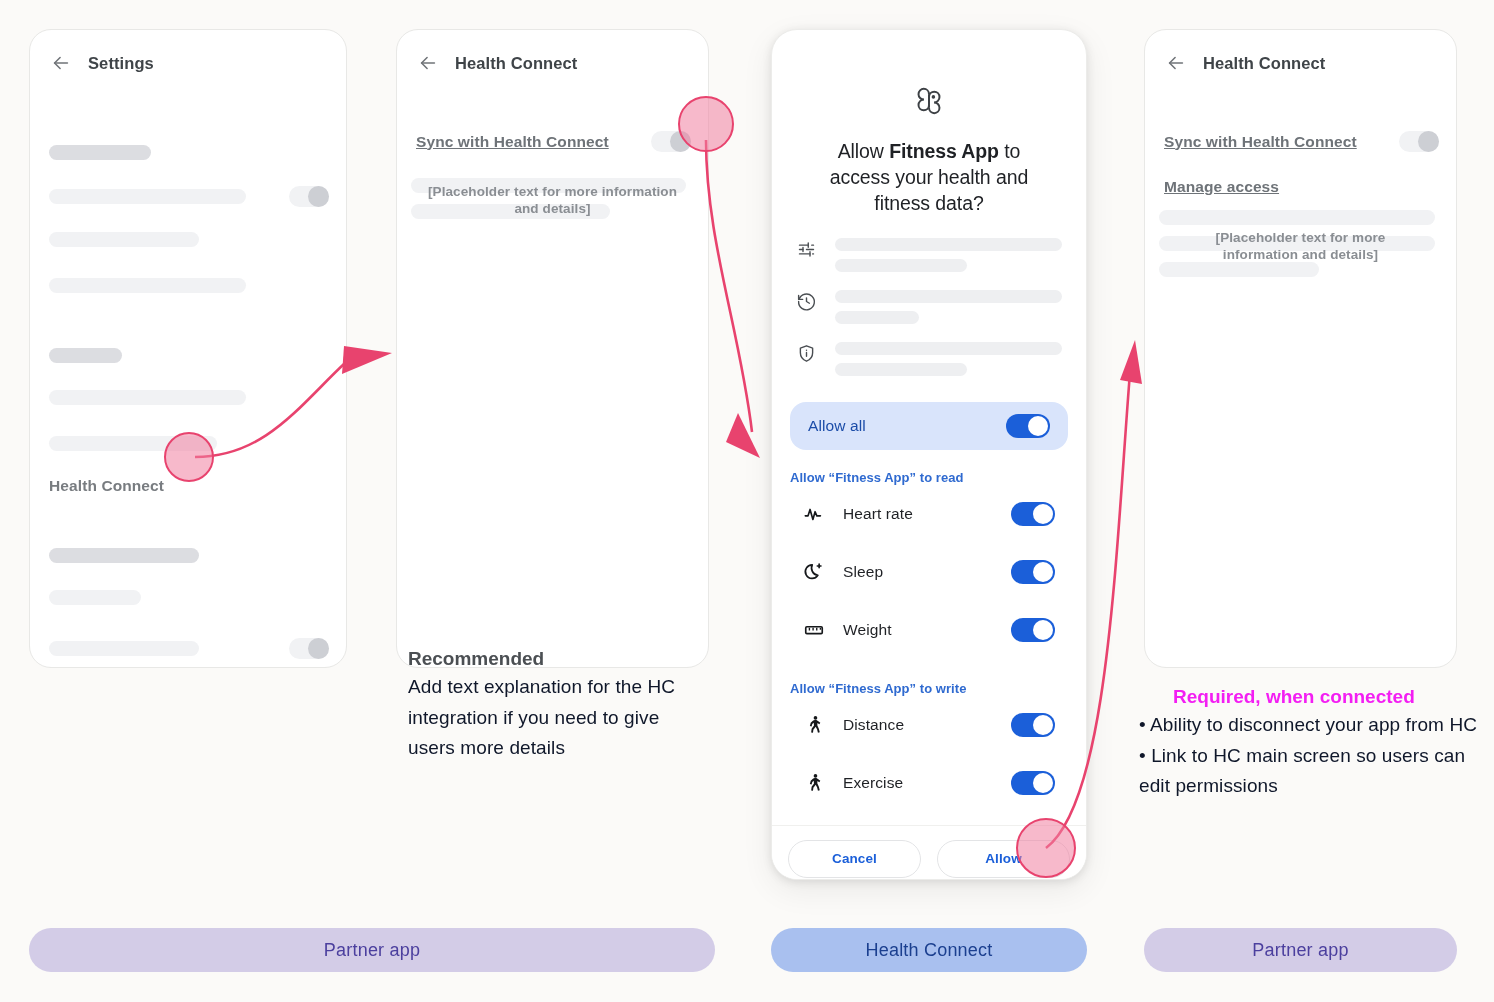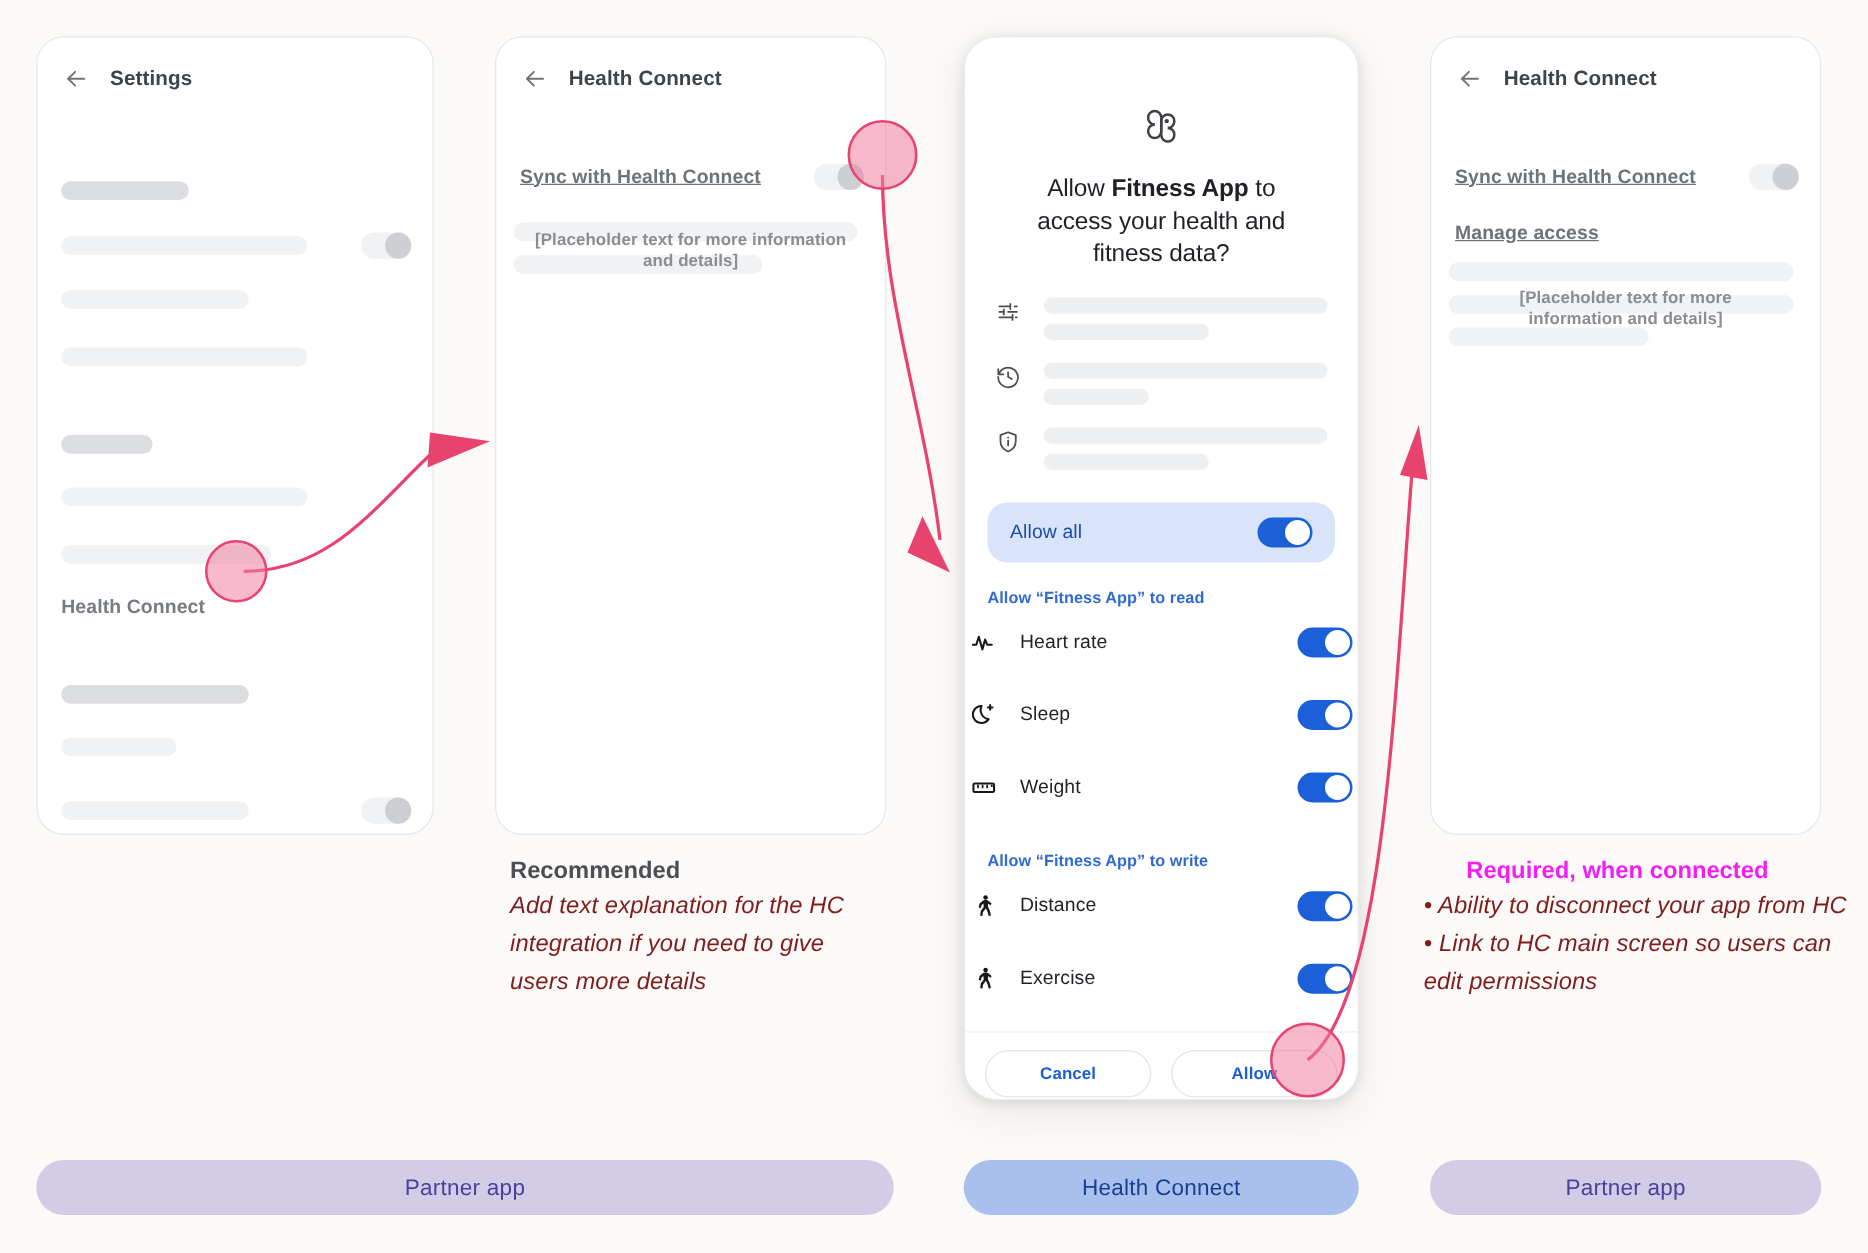--- a/index.html
+++ b/index.html
@@ -86,42 +86,42 @@
     background: #d9e4fb; display:flex; align-items:center;
     justify-content: space-between; padding: 0 18px;
   }
   .allowall-label { font-size: 15.5px; color:#1b4ca8; letter-spacing:.1px;}
 
   .sect-head {
     margin: 20px 0 0 18px; font-size: 13px; color:#2f6ad0;
     font-weight: bold; letter-spacing:.05px;
   }
   .perm-row {
-    display:flex; align-items:center; padding: 0 4px; height: 58px; gap: 18px;
+    display:flex; align-items:center; padding: 0 31px; height: 58px; gap: 18px;
   }
   .perm-ic { width: 22px; height: 22px; flex:none; color:#16181b; }
   .perm-label { flex:1; font-size: 15.5px; color:#1f2125; letter-spacing:.1px;}
 
   .dlg-actions {
     position:absolute; left:0; right:0; bottom:0; height: 54px;
     background:#fff; display:flex; gap: 16px; padding: 0 16px;
     align-items:center; border-top: 1px solid #f0f0ee;
   }
   .dlg-btn {
     flex:1; height: 38px; border-radius: 19px; border:1px solid #e3e4e6;
     background:#fff; display:flex; align-items:center; justify-content:center;
     font-size: 13.5px; color:#1b5fd9; font-weight: bold; letter-spacing:.1px;margin-top:12px;
   }
 
   
   .anno { position:absolute; }
   .anno-head { font-size: 19px; font-weight: bold; line-height: 26px; }
   .anno-head.grey { color:#4b4f53; }
   .anno-head.pink { color:#f31ef3;margin-left:34px; }
-  .anno-body { font-size: 19px; line-height: 30.5px; color:#7f1d1d; letter-spacing:.1px;font-style:italic;}
+  .anno-body { font-size: 19px; line-height: 30.5px; color:#0f172a; letter-spacing:.1px;}
 
   svg.overlay { position:absolute; left:0; top:0; width:1494px; height:1002px; pointer-events:none; }
 
   .dot {
     position:absolute; border-radius:50%;
     background: rgba(240,128,160,.55);
     border: 2.5px solid #e8436e;
   }
 
   
@@ -359,21 +359,21 @@
     <polygon points="738,413 760,458 726,442" fill="#e8436e"></polygon>
 
     <path d="M1046 848 C 1110 800, 1116 540, 1131 360" fill="none" stroke="#e8436e" stroke-width="2.6"></path>
     <polygon points="1120,380 1135,340 1142,384" fill="#e8436e"></polygon>
   </svg>
 
   <div class="dot" style="left:164px; top:432px; width:50px; height:50px;"></div>
   <div class="dot" style="left:678px; top:96px; width:56px; height:56px;"></div>
   <div class="dot" style="left:1016px; top:818px; width:60px; height:60px;"></div>
 
-  <div class="anno" style="left:408px; top:684px; width:300px;">
+  <div class="anno" style="left:408px; top:646px; width:300px;">
     <div class="anno-head grey">Recommended</div>
     <div class="anno-body">Add text explanation for the HC integration if you need to give users more details</div>
   </div>
 
   <div class="anno" style="left:1139px; top:684px; width:342px;">
     <div class="anno-head pink">Required, when connected</div>
     <div class="anno-body">• Ability to disconnect your app from HC</div>
     <div class="anno-body">• Link to HC main screen so users can edit permissions</div>
   </div>
 

